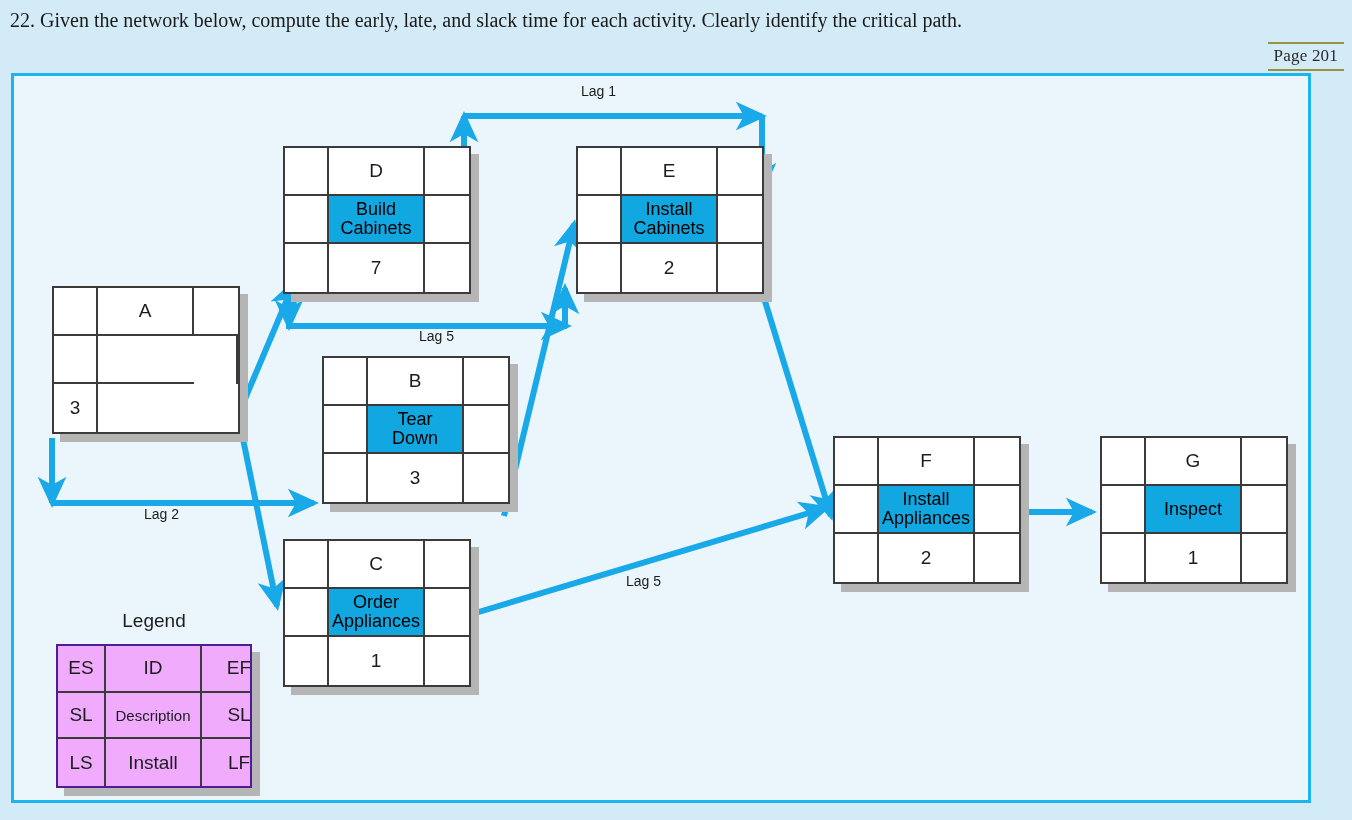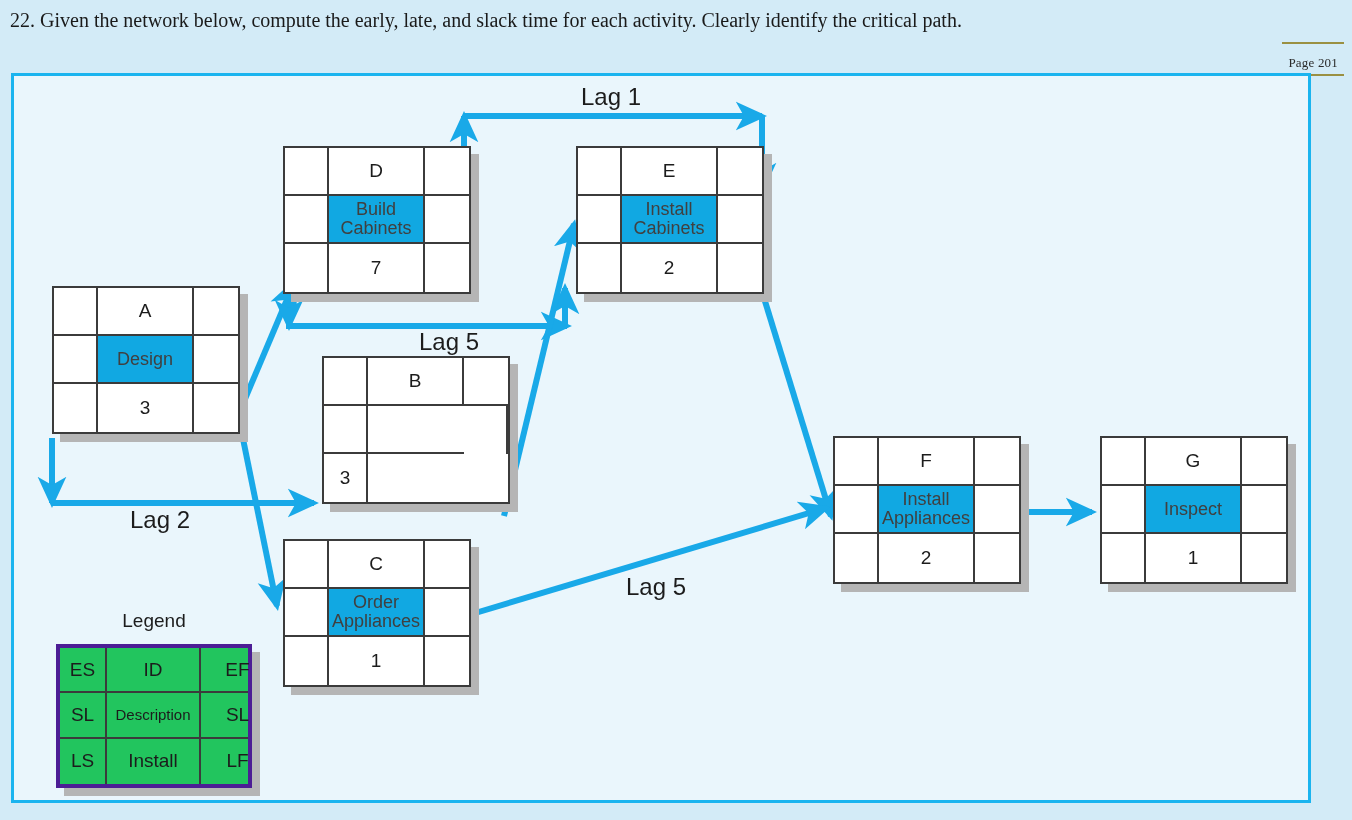--- a/index.html
+++ b/index.html
@@ -26,25 +26,25 @@
     color: #1a1a1a;
     line-height: 1.25;
     white-space: nowrap;
   }
 
   
   #page-badge {
     position: absolute;
     right: 8px;
     top: 42px;
-    padding: 11px 6px 3px 6px;
+    padding: 2px 6px 3px 6px;
     border-top: 2.5px solid #9a9042;
     border-bottom: 2.5px solid #9a9042;
     font-family: "Liberation Serif", serif;
-    font-size: 13px;
+    font-size: 17px;
     color: #2b2b2b;
     letter-spacing: 0.2px;
   }
 
   
   #diagram-panel {
     position: absolute;
     left: 11px;
     top: 73px;
     width: 1300px;
@@ -95,21 +95,21 @@
     color: #1c1c1c;
     overflow: hidden;
   }
   .node .cell.c3 { border-right: none; }
   .node .cell.r3 { border-bottom: none; }
   .node .cell-id {
     font-size: 19px;
   }
   .node .cell-desc {
     background: #11a8e2;
-    color: #404040;
+    color: #000000;
     font-size: 18px;
     line-height: 1.05;
     padding: 0 1px;
   }
   .node .cell-dur {
     font-size: 19px;
   }
 
   
   #legend {
@@ -135,42 +135,42 @@
     height: 100%;
     background: #b5b5b5;
   }
   #legend-box .grid {
     position: relative;
     display: grid;
     grid-template-columns: 25% 50% 25%;
     grid-template-rows: 33.34% 33.33% 33.33%;
     width: 100%;
     height: 100%;
-    background: #22c55e;
-    border: 4px solid #4c1d95;
+    background: #f0abfc;
+    border: 2px solid #4c1d95;
     box-sizing: border-box;
   }
   #legend-box .cell {
     border-right: 2px solid #3b3b3b;
     border-bottom: 2px solid #3b3b3b;
     box-sizing: border-box;
     display: flex;
     align-items: center;
     justify-content: center;
     font-size: 19px;
     color: #1c1c1c;
   }
   #legend-box .cell.c3 { border-right: none; padding-left: 26px; }
   #legend-box .cell.r3 { border-bottom: none; }
   #legend-box .cell.small { font-size: 15px; }
 
   
   .lag-label {
     position: absolute;
-    font-size: 24px;
+    font-size: 14px;
     color: #1c1c1c;
     white-space: nowrap;
     z-index: 6;
   }
 </style>
 </head>
 <body>
 
 <div id="question-text">22. Given the network below, compute the early, late, and slack time for each activity. Clearly identify the critical path.</div>
 
@@ -213,21 +213,20 @@
     </g>
   </svg>
 
   <div class="node" style="left:38px; top:210px; width:188px; height:148px;">
     <div class="shadow"></div>
     <div class="grid" style="grid-template-columns:24% 52% 24%; grid-template-rows:33.34% 33.33% 33.33%;">
       <div class="cell"></div>
       <div class="cell cell-id">A</div>
       <div class="cell c3"></div>
       <div class="cell"></div>
-      <div class="cell cell-desc">Design</div>
       <div class="cell c3"></div>
       <div class="cell r3"></div>
       <div class="cell r3 cell-dur">3</div>
       <div class="cell c3 r3"></div>
     </div>
   </div>
 
   <div class="node" style="left:269px; top:70px; width:188px; height:148px;">
     <div class="shadow"></div>
     <div class="grid" style="grid-template-columns:24% 52% 24%; grid-template-rows:33.34% 33.33% 33.33%;">
@@ -268,20 +267,26 @@
     </div>
   </div>
 
   <div class="node" style="left:308px; top:280px; width:188px; height:148px;">
     <div class="shadow"></div>
     <div class="grid" style="grid-template-columns:24% 52% 24%; grid-template-rows:33.34% 33.33% 33.33%;">
       <div class="cell"></div>
       <div class="cell cell-id">B</div>
       <div class="cell c3"></div>
       <div class="cell"></div>
+      <div class="cell cell-desc">
+        <span style="display:block">
+          <span>Tear</span><br>
+          <span>Down</span>
+        </span>
+      </div>
       <div class="cell c3"></div>
       <div class="cell r3"></div>
       <div class="cell r3 cell-dur">3</div>
       <div class="cell c3 r3"></div>
     </div>
   </div>
 
   <div class="node" style="left:269px; top:463px; width:188px; height:148px;">
     <div class="shadow"></div>
     <div class="grid" style="grid-template-columns:24% 52% 24%; grid-template-rows:33.34% 33.33% 33.33%;">
@@ -332,21 +337,21 @@
       <div class="cell cell-desc">Inspect</div>
       <div class="cell c3"></div>
       <div class="cell r3"></div>
       <div class="cell r3 cell-dur">1</div>
       <div class="cell c3 r3"></div>
     </div>
   </div>
 
   <div class="lag-label" style="left:567px; top:7px;">Lag 1</div>
   <div class="lag-label" style="left:405px; top:252px;">Lag 5</div>
-  <div class="lag-label" style="left:116px; top:430px;">Lag 2</div>
+  <div class="lag-label" style="left:130px; top:430px;">Lag 2</div>
   <div class="lag-label" style="left:612px; top:497px;">Lag 5</div>
 
   <div id="legend" style="left:42px; top:534px;">
     <div id="legend-title">Legend</div>
     <div id="legend-box">
       <div class="shadow"></div>
       <div class="grid">
         <div class="cell">ES</div>
         <div class="cell">ID</div>
         <div class="cell c3">EF</div>

